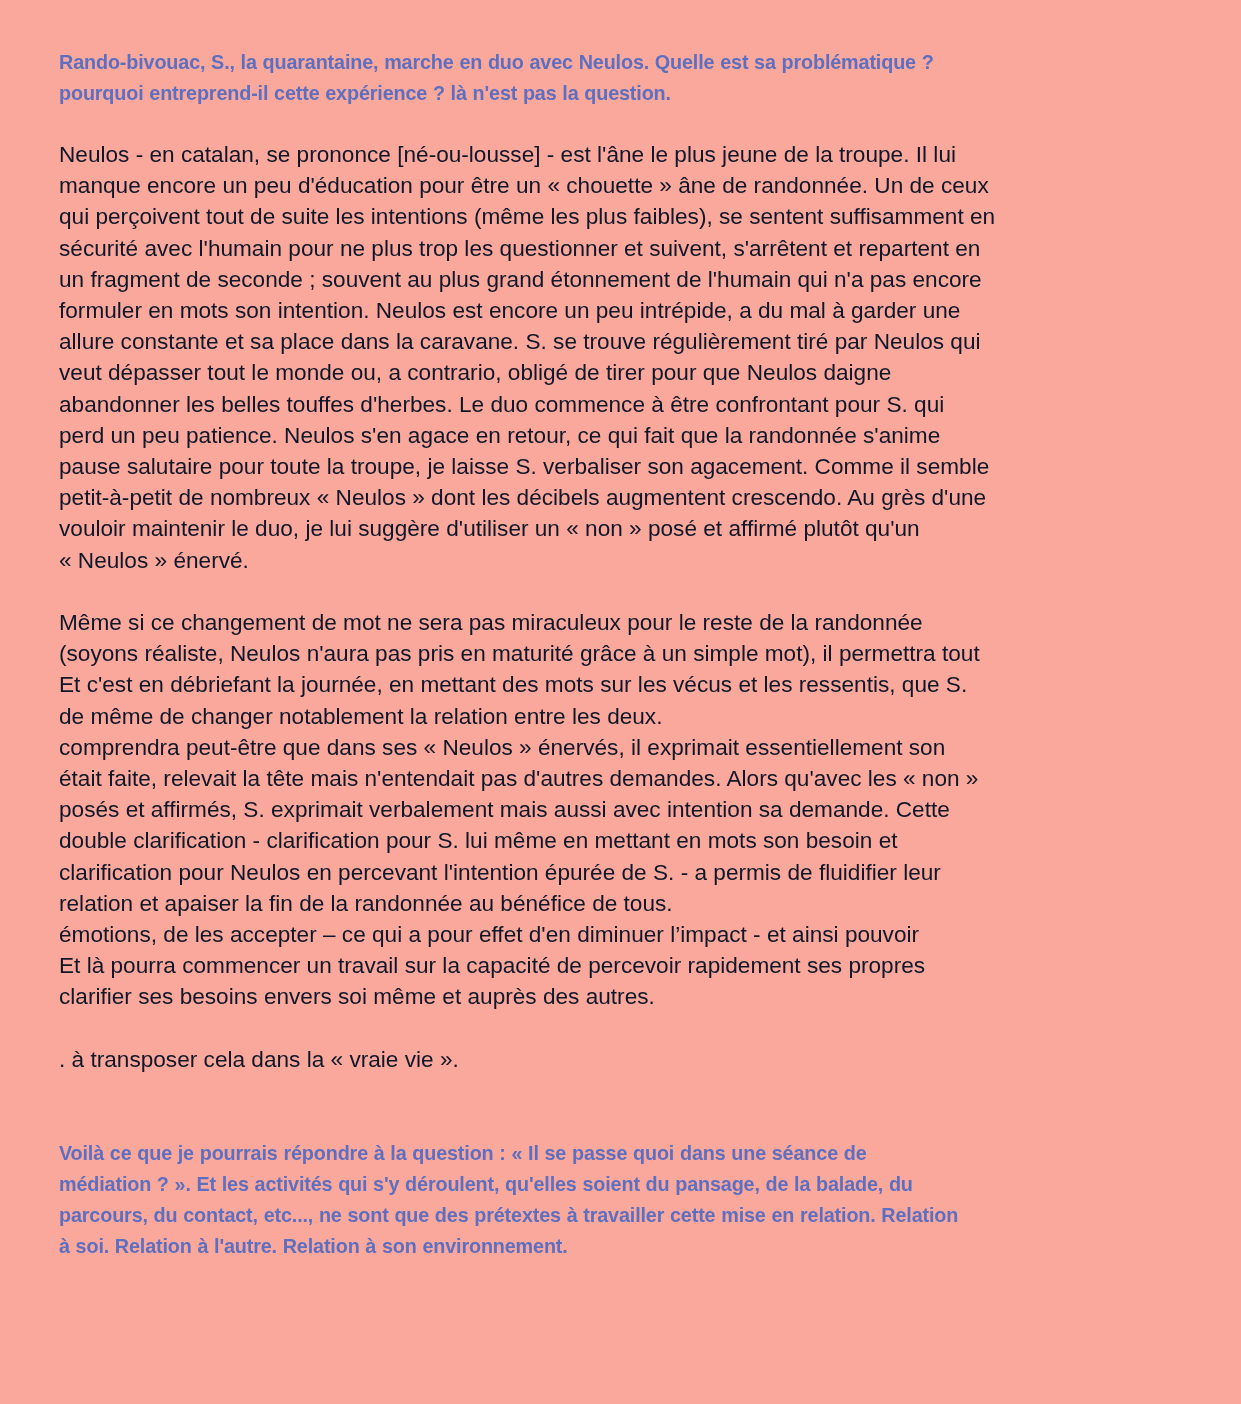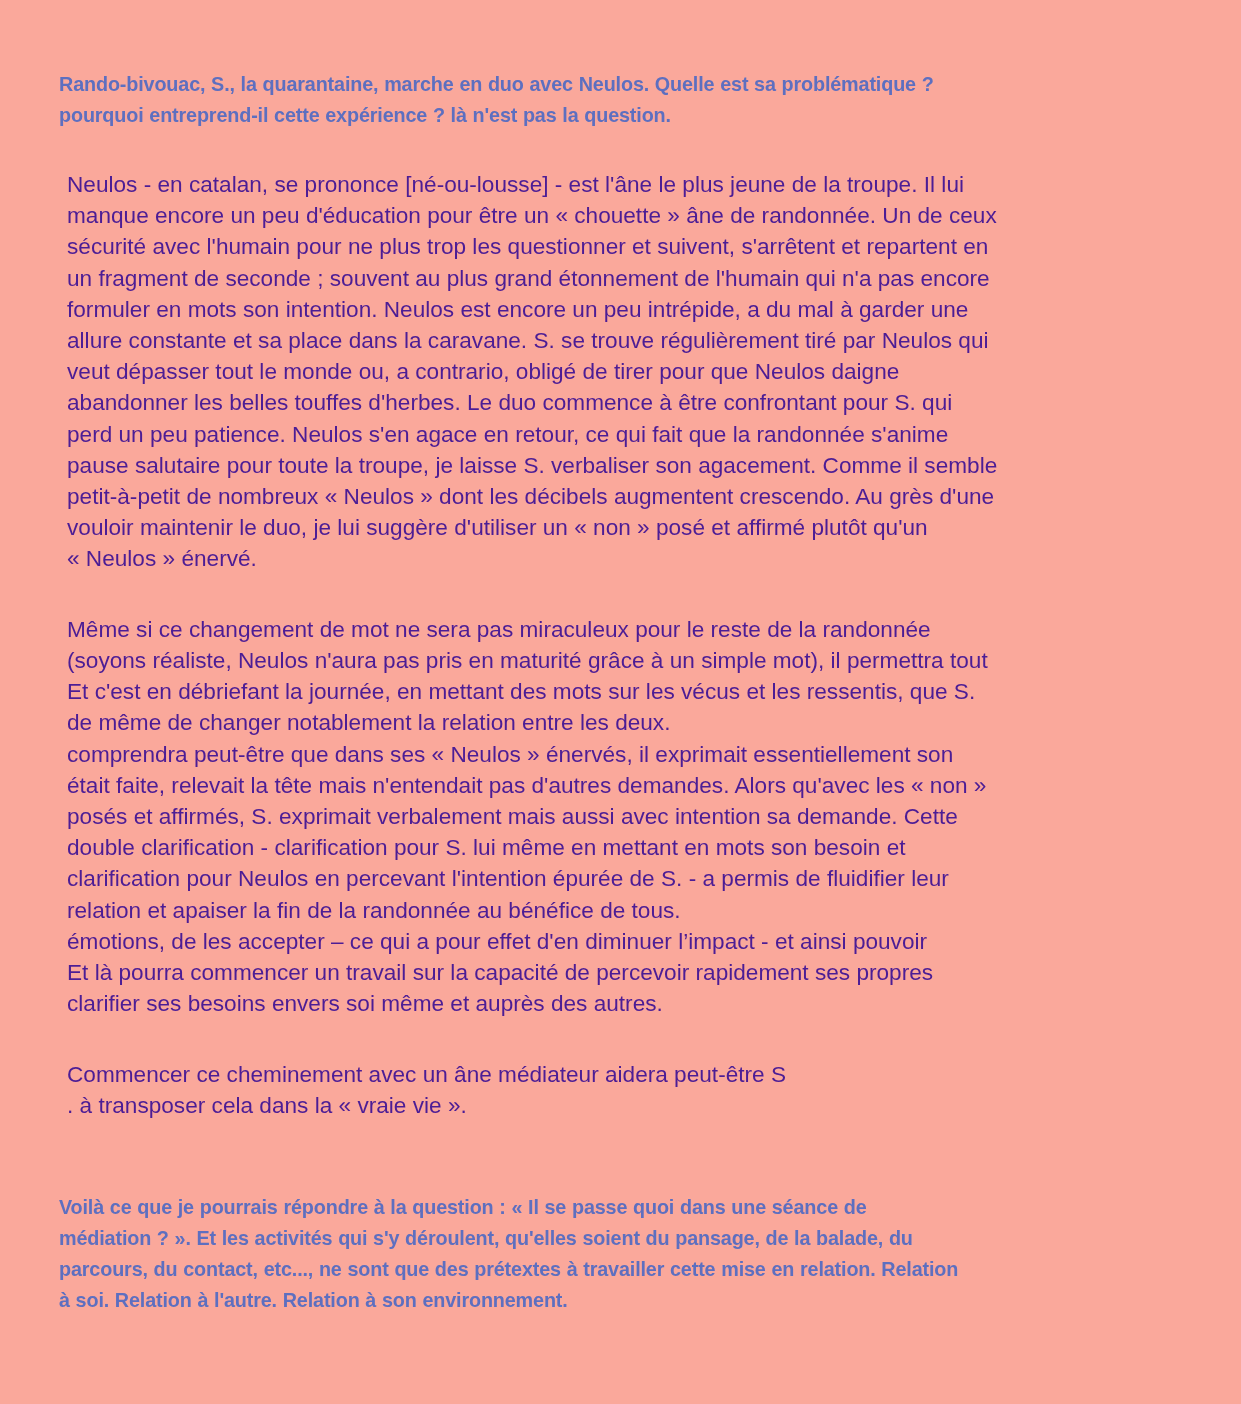--- a/index.html
+++ b/index.html
@@ -14,21 +14,21 @@
     font-family: "Liberation Sans", sans-serif;
     -webkit-font-smoothing: antialiased;
     overflow: hidden;
   }
 
   .page {
     position: relative;
     width: 1241px;
     height: 1404px;
     box-sizing: border-box;
-    padding: 62px 60px 0 59px;
+    padding: 40px 60px 0 59px;
     background: #faa89b;
   }
 
   
   .display-block {
     color: #5d6fc0;
     font-family: "Liberation Sans", sans-serif;
     font-weight: bold;
     font-size: 20.5px;
     line-height: 31px;
@@ -45,28 +45,28 @@
     max-width: 1130px;
   }
 
   .closing-block {
     margin-top: 0;
     max-width: 1150px;
   }
 
   
   .body-block {
-    color: #4c1d95;
+    color: #0f172a;
     font-family: "Liberation Sans", sans-serif;
     font-weight: normal;
     font-size: 22.6px;
     line-height: 31.2px;
     letter-spacing: 0.01px;
     max-width: 1118px;
-    margin: 8px;
+    margin: 0;
   }
 
   .body-block .line {
     display: block;
     white-space: pre-wrap;
   }
 
   .spacer-line {
     display: block;
     height: 31.2px;
@@ -90,20 +90,21 @@
   <div class="display-block intro-block">
     <span class="line">Rando-bivouac, S., la quarantaine, marche en duo avec Neulos. Quelle est sa problématique ?</span>
     <span class="line">pourquoi entreprend-il cette expérience ? là n'est pas la question.</span>
   </div>
 
   <span class="spacer-lg"></span>
 
   <div class="body-block">
     <span class="line">Neulos - en catalan, se prononce [né-ou-lousse] - est l'âne le plus jeune de la troupe. Il lui</span>
     <span class="line">manque encore un peu d'éducation pour être un « chouette » âne de randonnée. Un de ceux</span>
+    <span class="line">qui perçoivent tout de suite les intentions (même les plus faibles), se sentent suffisamment en</span>
     <span class="line">sécurité avec l'humain pour ne plus trop les questionner et suivent, s'arrêtent et repartent en</span>
     <span class="line">un fragment de seconde ; souvent au plus grand étonnement de l'humain qui n'a pas encore</span>
     <span class="line">formuler en mots son intention. Neulos est encore un peu intrépide, a du mal à garder une</span>
     <span class="line">allure constante et sa place dans la caravane. S. se trouve régulièrement tiré par Neulos qui</span>
     <span class="line">veut dépasser tout le monde ou, a contrario, obligé de tirer pour que Neulos daigne</span>
     <span class="line">abandonner les belles touffes d'herbes. Le duo commence à être confrontant pour S. qui</span>
     <span class="line">perd un peu patience. Neulos s'en agace en retour, ce qui fait que la randonnée s'anime</span>
     <span class="line">pause salutaire pour toute la troupe, je laisse S. verbaliser son agacement. Comme il semble</span>
     <span class="line">petit-à-petit de nombreux « Neulos » dont les décibels augmentent crescendo. Au grès d'une</span>
     <span class="line">vouloir maintenir le duo, je lui suggère d'utiliser un « non » posé et affirmé plutôt qu'un</span>
@@ -122,21 +123,20 @@
     <span class="line">double clarification - clarification pour S. lui même en mettant en mots son besoin et</span>
     <span class="line">clarification pour Neulos en percevant l'intention épurée de S. - a permis de fluidifier leur</span>
     <span class="line">relation et apaiser la fin de la randonnée au bénéfice de tous.</span>
     <span class="line">émotions, de les accepter – ce qui a pour effet d'en diminuer l’impact - et ainsi pouvoir</span>
     <span class="line">Et là pourra commencer un travail sur la capacité de percevoir rapidement ses propres</span>
     <span class="line">clarifier ses besoins envers soi même et auprès des autres.</span>
   </div>
 
   <div class="body-block">
     <span class="spacer-line"></span>
-    <span class="line">Commencer ce cheminement avec un âne médiateur aidera peut-être S</span>
     <span class="line">. à transposer cela dans la « vraie vie ».</span>
   </div>
 
   <span class="spacer-lg"></span>
   <span class="spacer-lg"></span>
 
   <div class="display-block closing-block">
     <span class="line">Voilà ce que je pourrais répondre à la question : « Il se passe quoi dans une séance de</span>
     <span class="line">médiation ? ». Et les activités qui s'y déroulent, qu'elles soient du pansage, de la balade, du</span>
     <span class="line">parcours, du contact, etc..., ne sont que des prétextes à travailler cette mise en relation. Relation</span>

